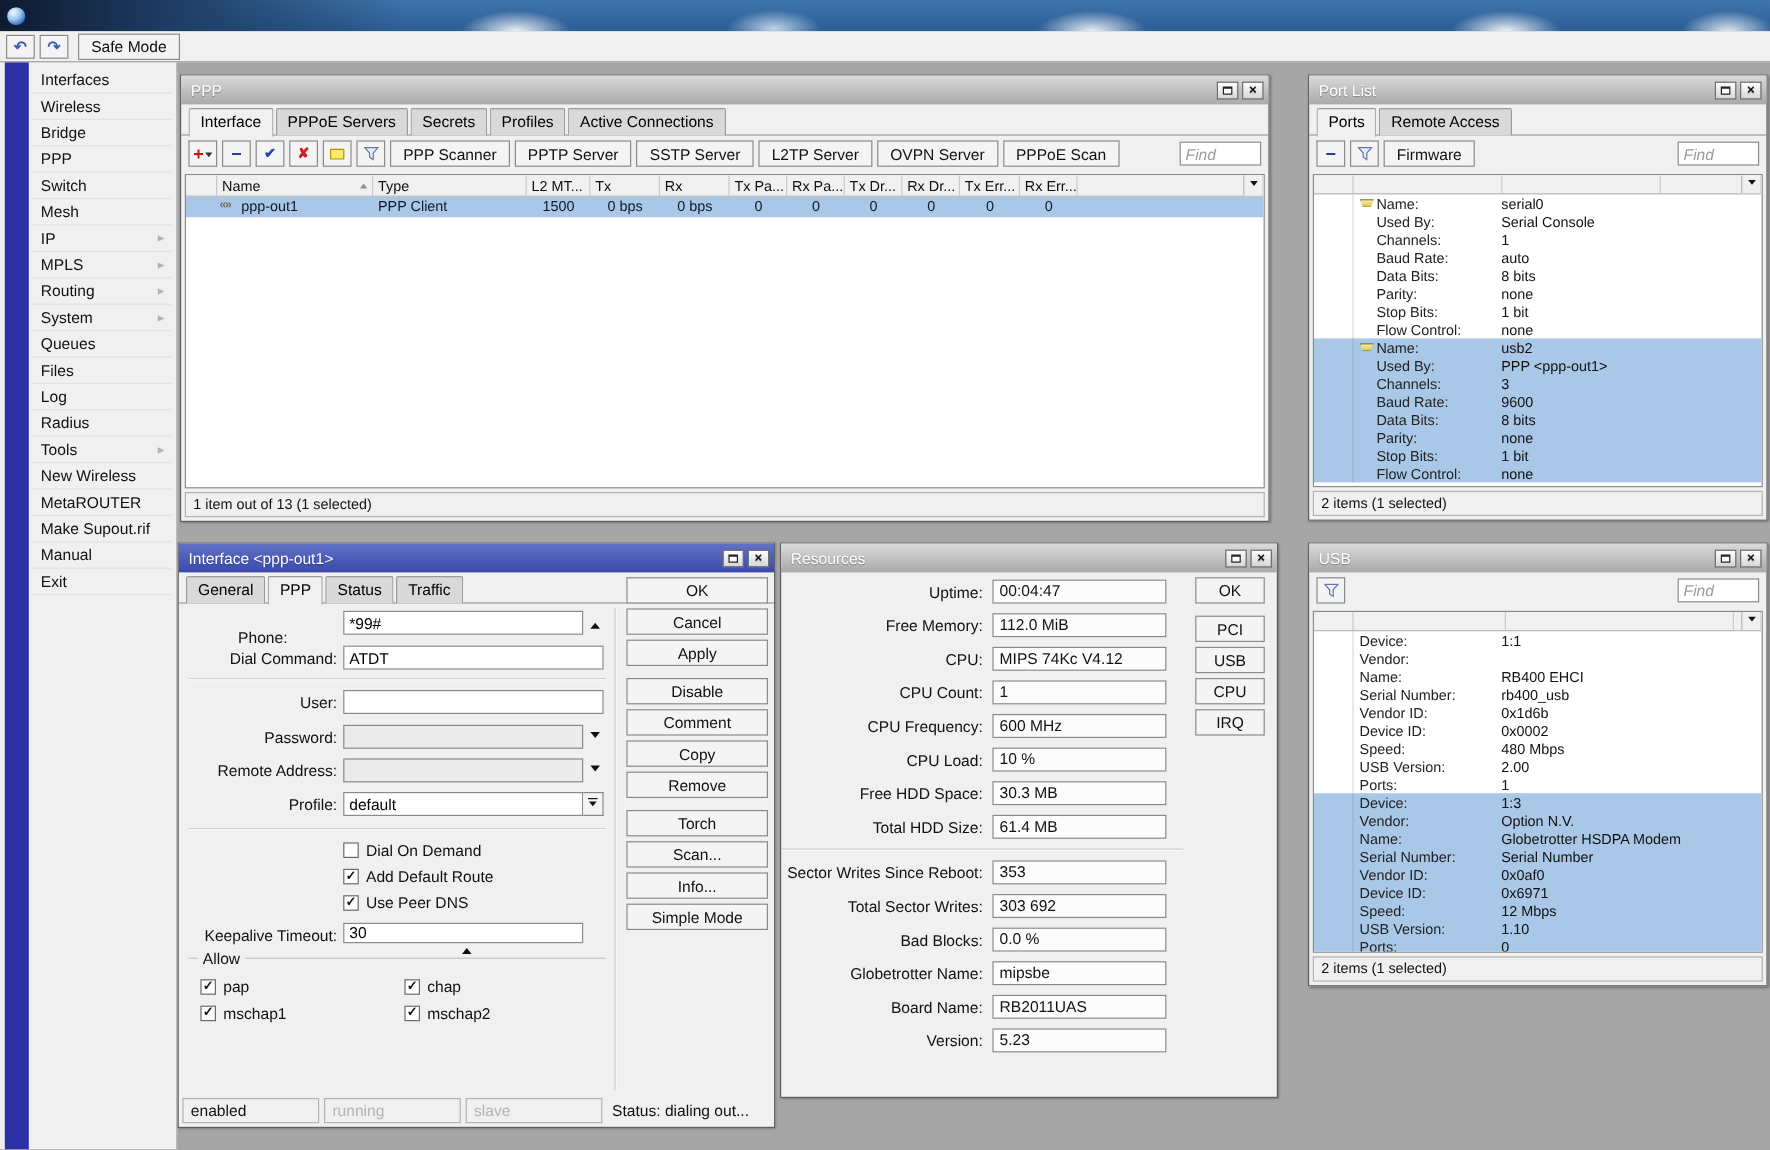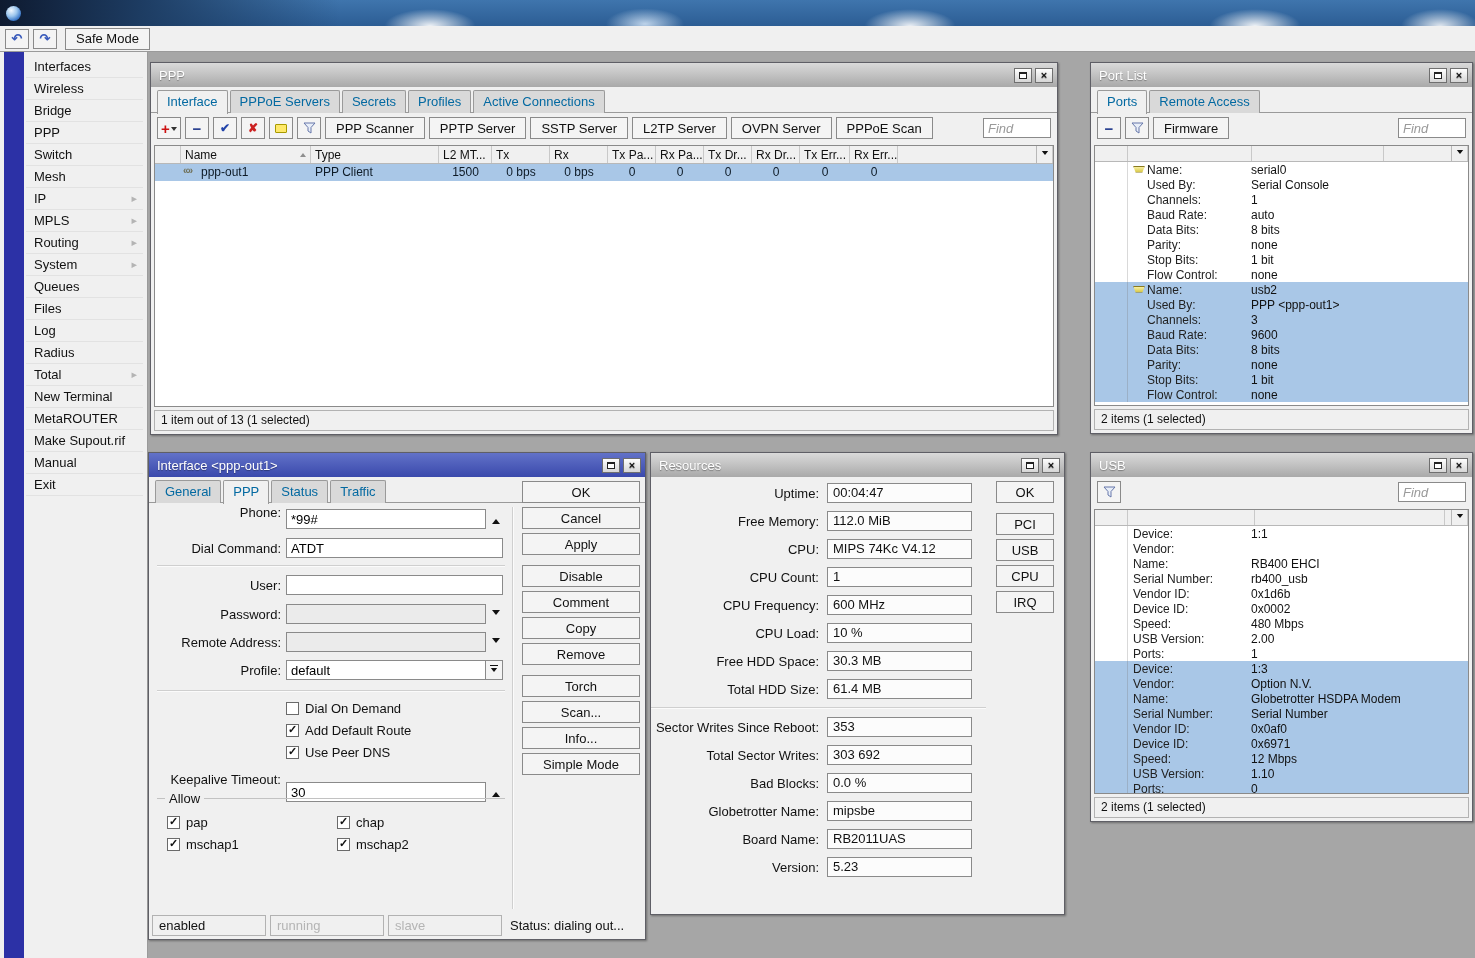--- a/index.html
+++ b/index.html
@@ -54,21 +54,21 @@
   .titlebar.active{ background:linear-gradient(180deg,#6272c8,#3a49ac); }
   .tb-btns{ margin-left:auto; display:flex; gap:3px; }
   .tb-btn{ width:18px; height:15px; background:linear-gradient(#fefefe,#d6d6d6);
     border:1px solid #6f6f6f; display:flex; align-items:center; justify-content:center; }
   .glyph-restore{ width:8px; height:7px; border:1px solid #222; border-top-width:2px; background:#fff; }
   .glyph-close{ font-size:11px; font-weight:bold; color:#111; line-height:1; }
 
   .tabs{ display:flex; gap:2px; padding:3px 6px 0; position:relative; height:26px; }
   .tabs::after{ content:""; position:absolute; left:0; right:0; bottom:0; border-bottom:1px solid #9a9a9a; }
   .tab{ padding:3px 9px 4px; font-size:13px; background:#d9d9d9; border:1px solid #9a9a9a;
-    border-bottom:none; border-radius:2px 2px 0 0; position:relative; z-index:1; color:#0369a1; }
+    border-bottom:none; border-radius:2px 2px 0 0; position:relative; z-index:1; color:#000000; }
   .tab.active{ background:#f0f0f0; z-index:2; margin-bottom:-1px; }
 
   .toolbar{ display:flex; align-items:center; gap:4px; padding:4px 6px; height:30px; }
   .icon-btn{ width:24px; height:22px; background:#f4f4f4; border:1px solid #8a8a8a;
     display:flex; align-items:center; justify-content:center; gap:1px; }
   .find{ margin-left:auto; width:68px; height:20px; border:1px solid #8a8a8a; font-size:13px;
     padding:0 4px; font-family:"Liberation Sans",sans-serif; }
   .find::placeholder{ font-style:italic; color:#9a9a9a; }
 
   .win-status{ position:absolute; left:3px; right:3px; bottom:3px; height:21px;
@@ -248,26 +248,26 @@
         <span>Log</span>
         <span class="arrow">▸</span>
       </div>
 
       <div class="menu-item">
         <span>Radius</span>
         <span class="arrow">▸</span>
       </div>
 
       <div class="menu-item">
-        <span>Total</span>
+        <span>Tools</span>
         <span class="arrow show">▸</span>
       </div>
 
       <div class="menu-item">
-        <span>New Terminal</span>
+        <span>New Wireless</span>
         <span class="arrow">▸</span>
       </div>
 
       <div class="menu-item">
         <span>MetaROUTER</span>
         <span class="arrow">▸</span>
       </div>
 
       <div class="menu-item">
         <span>Make Supout.rif</span>
@@ -429,21 +429,21 @@
       <span class="tab"><span>General</span></span>
 
       <span class="tab active"><span>PPP</span></span>
 
       <span class="tab"><span>Status</span></span>
 
       <span class="tab"><span>Traffic</span></span>
 
   </div>
 
-  <span class="flabel" style="top:52px; left:8px;">Phone:</span>
+  <span class="flabel" style="top:71px; left:8px;text-align:center;">Phone:</span>
   <div class="frow" style="top:56px; left:137px;">
     <input class="field" style="width: 200px;" value="*99#">
     <span class="tri-up" style="margin-left:6px"></span>
   </div>
 
   <span class="flabel" style="top:88px; left:8px;">Dial Command:</span>
   <div class="frow" style="top:85px; left:137px;">
     <input class="field" style="width: 217px;" value="ATDT">
   </div>
 
@@ -486,21 +486,21 @@
   <div class="cbrow" style="top:269px; left:137px;">
     <span class="cb on"></span>
     <span>Add Default Route</span>
   </div>
   <div class="cbrow" style="top:291px; left:137px;">
     <span class="cb on"></span>
     <span>Use Peer DNS</span>
   </div>
 
   <span class="flabel" style="top:319px; left:8px;">Keepalive Timeout:</span>
-  <div class="frow" style="top:329px; left:137px;">
+  <div class="frow" style="top:316px; left:137px;flex-direction:column;">
     <input class="field" style="width: 200px;" value="30">
     <span class="tri-up" style="margin-left:6px"></span>
   </div>
 
   <div class="groupbox" style="top:345px; left:8px; width:348px; height:82px;">
     <span class="legend">Allow</span>
     <div class="cbrow" style="top:15px; left:10px;">
       <span class="cb on"></span>
       <span>pap</span>
     </div>

